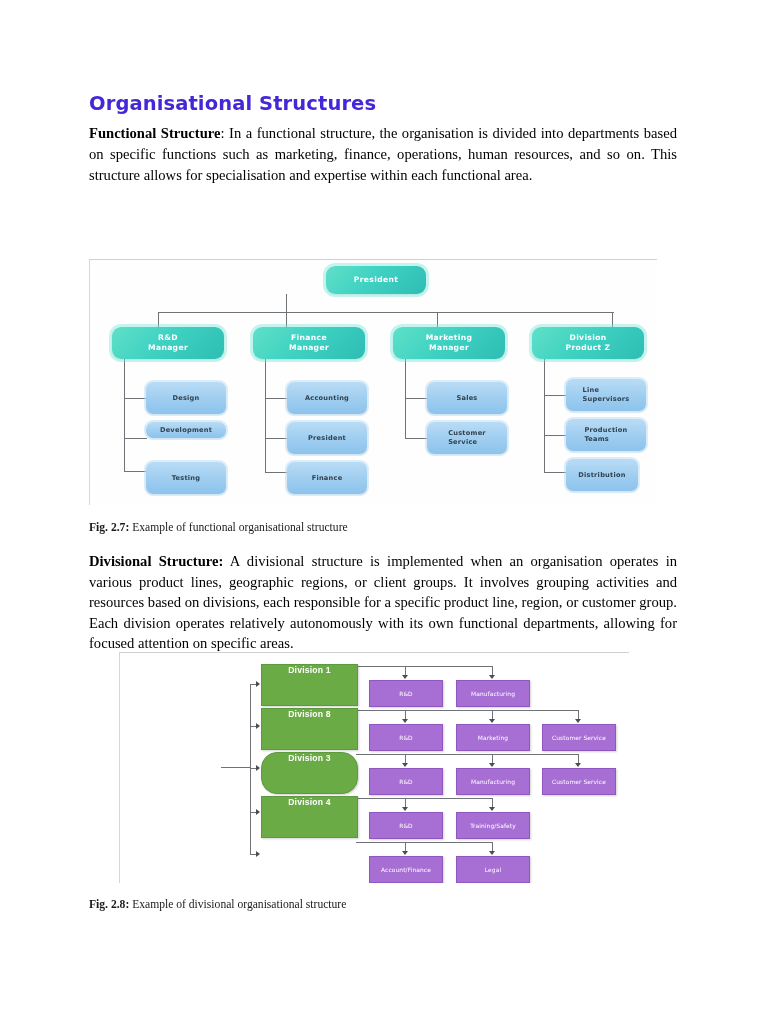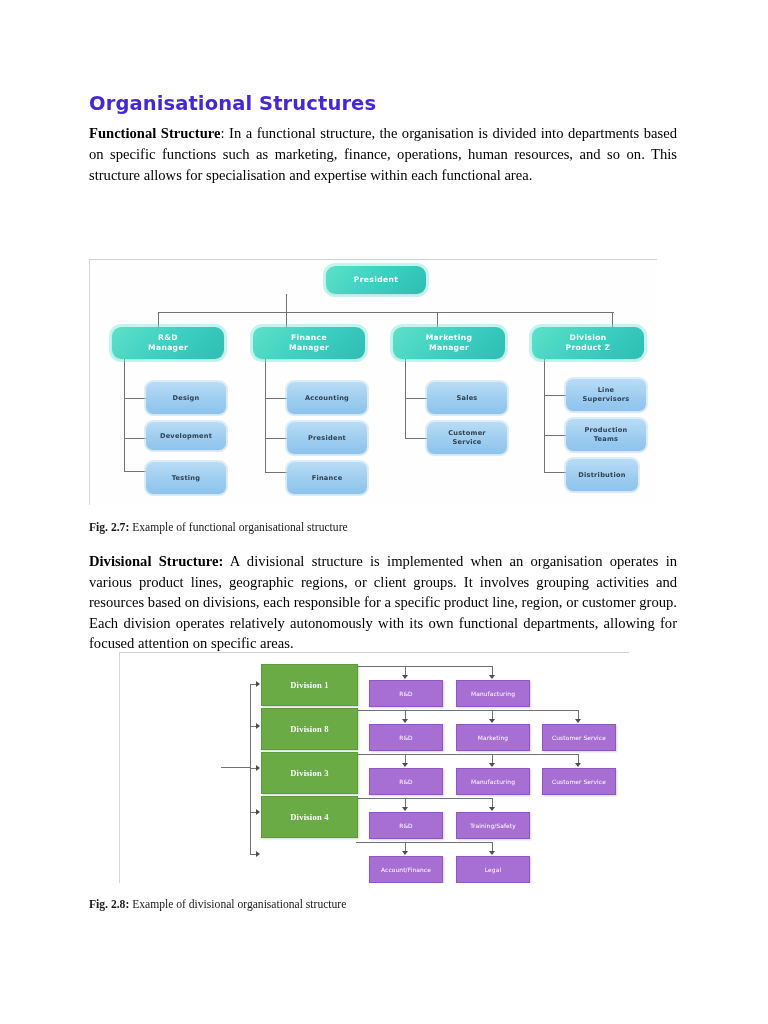--- a/index.html
+++ b/index.html
@@ -95,21 +95,21 @@
     background: linear-gradient(180deg, #b9dcf5 0%, #9ecdf0 55%, #8dc3ec 100%);
     box-shadow: 0 0 0 2px rgba(186,220,245,0.5), 0 1px 2px rgba(0,0,0,0.08);
     color: #30414f;
     font-family: "DejaVu Sans", "Liberation Sans", sans-serif;
     font-size: 6.6px;
     font-weight: bold;
     letter-spacing: 0.25px;
     display: flex;
     align-items: center;
     justify-content: center;
-    text-align: center;
+    text-align: left;
     line-height: 8.6px;
     z-index: 3;
   }
   .wire { position: absolute; background: #6f7276; z-index: 1; }
   .wire.v { width: 1.4px; }
   .wire.h { height: 1.4px; }
 
   
   .fig2-wrap {
     position: absolute;
@@ -138,26 +138,26 @@
     justify-content: center;
     text-align: center;
     line-height: 11px;
     z-index: 3;
   }
   .divbox {
     position: absolute;
     background: #6aab46;
     border: 1px solid #5d9a3d;
     color: #ffffff;
-    font-family: Liberation Serif, serif;
+    font-family: Liberation Sans, sans-serif;
     font-size: 8.6px;
     font-weight: bold;
     letter-spacing: 0.2px;
     display: flex;
-    align-items: center;
+    align-items: flex-start;
     justify-content: center;
     text-align: center;
     z-index: 3;
     box-shadow: 1px 1px 2px rgba(0,0,0,0.18);
   }
   .funcbox {
     position: absolute;
     background: #a濃;
     background: #a76fd4;
     border: 1px solid #8f58c0;
@@ -222,21 +222,21 @@
       <div class="tealbox" style="left:22px; top:67px; width:112px; height:32px;">
         <span><span>R&amp;D</span><br><span>Manager</span></span>
       </div>
       <div class="wire v" style="left:34px; top:99px; height:112px;"></div>
       <div class="wire h" style="left:34px; top:138px; width:23px;"></div>
       <div class="wire h" style="left:34px; top:178px; width:23px;"></div>
       <div class="wire h" style="left:34px; top:211px; width:23px;"></div>
       <div class="bluebox" style="left:56px; top:122px; width:80px; height:32px;">
         <span>Design</span>
       </div>
-      <div class="bluebox" style="left:56px; top:162px; width:80px; height:28px;">
+      <div class="bluebox" style="left:56px; top:162px; width:80px; height:16px;">
         <span>Development</span>
       </div>
       <div class="bluebox" style="left:56px; top:202px; width:80px; height:32px;">
         <span>Testing</span>
       </div>
 
       <div class="tealbox" style="left:163px; top:67px; width:112px; height:32px;">
         <span><span>Finance</span><br><span>Manager</span></span>
       </div>
       <div class="wire v" style="left:175px; top:99px; height:113px;"></div>
@@ -339,21 +339,21 @@
       <div class="funcbox" style="left:249px; top:71px; width:72px; height:25px;">
         <span>R&amp;D</span>
       </div>
       <div class="funcbox" style="left:336px; top:71px; width:72px; height:25px;">
         <span>Marketing</span>
       </div>
       <div class="funcbox" style="left:422px; top:71px; width:72px; height:25px;">
         <span>Customer Service</span>
       </div>
 
-      <div class="divbox" style="left:141px; top:99px; width:95px; height:40px;">
+      <div class="divbox" style="left:141px; top:99px; width:95px; height:40px;border-radius:16px;">
         <span>Division 3</span>
       </div>
       <div class="wire2 h" style="left:236px; top:101px; width:223px;"></div>
       <div class="wire2 v" style="left:285px; top:101px; height:10px;"></div>
       <div class="arrow-d" style="left:282px; top:110px;"></div>
       <div class="wire2 v" style="left:372px; top:101px; height:10px;"></div>
       <div class="arrow-d" style="left:369px; top:110px;"></div>
       <div class="wire2 v" style="left:458px; top:101px; height:10px;"></div>
       <div class="arrow-d" style="left:455px; top:110px;"></div>
       <div class="funcbox" style="left:249px; top:115px; width:72px; height:25px;">

